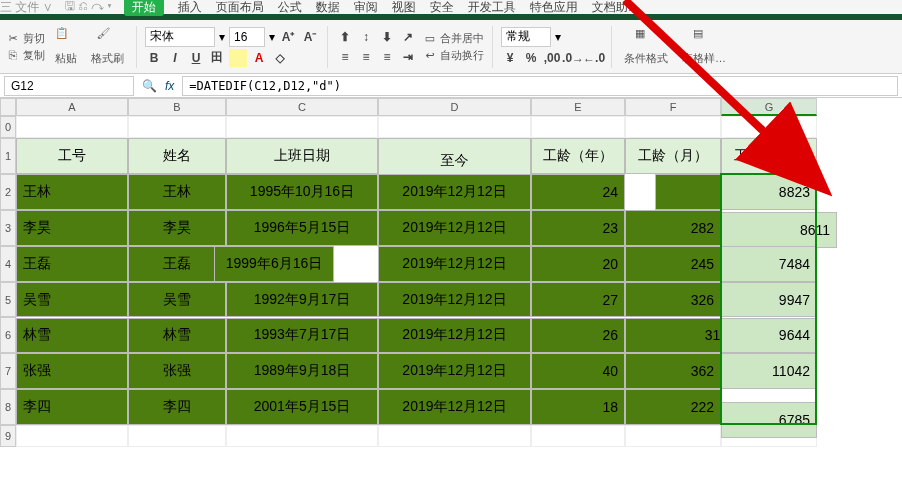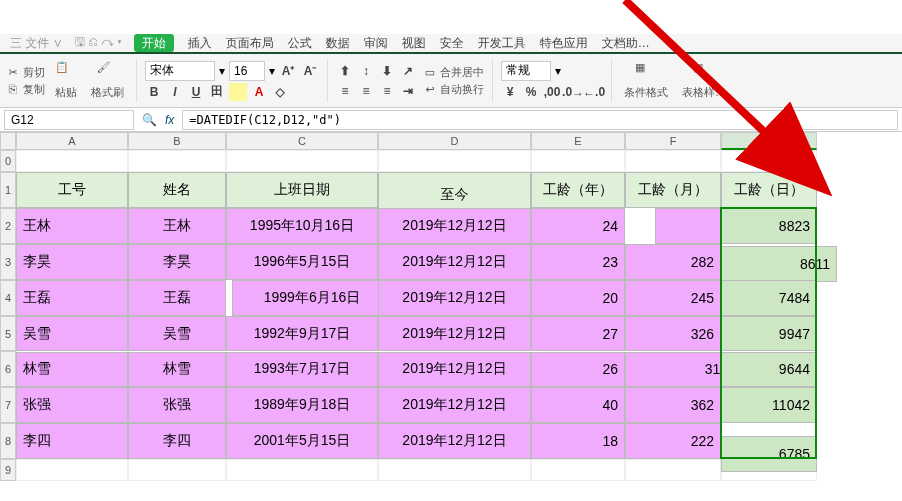--- a/index.html
+++ b/index.html
@@ -1,18 +1,18 @@
 <!DOCTYPE html>
 <html><head>
   <meta charset="utf-8">
   <style>
     * { margin: 0; padding: 0; box-sizing: border-box; font-family: "Microsoft YaHei", "宋体", sans-serif; }
     body { width: 902px; height: 501px; background: #fff; overflow: hidden; position: relative; font-size: 12px; }
     .red-arrow { position: absolute; top: 0; left: 620px; z-index: 100; pointer-events: none; }
-    .ribbon-tabs { height: 20px; display: flex; align-items: center; padding: 0 10px; gap: 12px; background: #f5f5f5; border-bottom: 2px solid #14532d; margin-top: 34px; }
+    .ribbon-tabs { height: 20px; display: flex; align-items: center; padding: 0 0; gap: 12px; background: #f5f5f5; border-bottom: 6px solid #14532d; }
     .ribbon-tabs span { color: #444; }
     .ribbon-tabs .active { background: #24b14c; color: #fff; border-radius: 3px; padding: 2px 8px; }
     .ribbon-tabs .muted { color: #999; }
     .toolbar { height: 54px; background: #f5f5f5; border-bottom: 1px solid #ccc; display: flex; align-items: center; padding: 2px 6px; gap: 6px; }
     .tb-group { display: flex; flex-direction: column; gap: 2px; }
     .tb-item { display: flex; align-items: center; gap: 3px; color: #555; font-size: 11px; }
     .tb-icon { width: 14px; height: 14px; display: inline-flex; align-items: center; justify-content: center; }
     .tb-big { display: flex; flex-direction: column; align-items: center; gap: 2px; color: #555; font-size: 11px; padding: 2px 4px; }
     .tb-big svg, .tb-big .bigicon { width: 22px; height: 22px; }
     .sep { width: 1px; height: 42px; background: #ddd; margin: 0 2px; }
@@ -32,21 +32,21 @@
     .corner { width: 16px; height: 18px; background: #f0f0f0; border: 1px solid #ccc; }
     .col-hdr-row { display: flex; }
     .rown-cell { width: 16px; height: 35.9px; }
     .rown-cell.small { height: 22px; }
     .cols { }
     .hdr-cell { height: 18px; }
     .data-area { position: relative; }
     .cell { position: absolute; border: 1px solid #bbb; display: flex; align-items: center; padding: 0 6px; font-size: 14px; }
     .empty-cell { border: 1px solid #eee; background: #fff; }
     .th-cell { background: #dff0d8; font-weight: normal; justify-content: center; }
-    .td-cell { background: #f0abfc; }
+    .td-cell { background: #4d7c0f; }
     .td-cell.center { justify-content: center; }
     .td-cell.right { justify-content: flex-end; }
     .sel-g { background: #cde7c5 !important; }
     .sel-outline { position: absolute; border: 2px solid #0a8a0a; pointer-events: none; }
     .col-hdr-sel { background: #d8e8d8; border-bottom: 2px solid #0a8a0a; }
   </style>
 </head>
 <body>
 
 <svg class="red-arrow" width="260" height="200">
@@ -215,21 +215,21 @@
         <div class="cell td-cell right sel-g" style="left: 705px; top: 57.9px; width: 96px; height: 35.9px;">8823</div>
         <div class="cell td-cell" style="left: 0px; top: 93.8px; width: 112px; height: 35.9px;">李昊</div>
         <div class="cell td-cell center" style="left: 112px; top: 93.8px; width: 98px; height: 35.9px;">李昊</div>
         <div class="cell td-cell center" style="left: 210px; top: 93.8px; width: 152px; height: 35.9px;">1996年5月15日</div>
         <div class="cell td-cell center" style="left: 362px; top: 93.8px; width: 153px; height: 35.9px;">2019年12月12日</div>
         <div class="cell td-cell right" style="left: 515px; top: 93.8px; width: 94px; height: 35.9px;">23</div>
         <div class="cell td-cell right" style="left: 609px; top: 93.8px; width: 96px; height: 35.9px;">282</div>
         <div class="cell td-cell right sel-g" style="left: 705px; top: 96px; width: 116px; height: 35.9px;">8611</div>
         <div class="cell td-cell" style="left: 0px; top: 129.7px; width: 112px; height: 35.9px;">王磊</div>
         <div class="cell td-cell center" style="left: 112px; top: 129.7px; width: 98px; height: 35.9px;">王磊</div>
-        <div class="cell td-cell center" style="left: 216px; top: 129.7px; width: 160px; height: 35.9px;">1999年6月16日</div>
+        <div class="cell td-cell center" style="left: 198px; top: 129.7px; width: 120px; height: 35.9px;">1999年6月16日</div>
         <div class="cell td-cell center" style="left: 362px; top: 129.7px; width: 153px; height: 35.9px;">2019年12月12日</div>
         <div class="cell td-cell right" style="left: 515px; top: 129.7px; width: 94px; height: 35.9px;">20</div>
         <div class="cell td-cell right" style="left: 609px; top: 129.7px; width: 96px; height: 35.9px;">245</div>
         <div class="cell td-cell right sel-g" style="left: 705px; top: 129.7px; width: 96px; height: 35.9px;">7484</div>
         <div class="cell td-cell" style="left: 0px; top: 165.6px; width: 112px; height: 35.9px;">吴雪</div>
         <div class="cell td-cell center" style="left: 112px; top: 165.6px; width: 98px; height: 35.9px;">吴雪</div>
         <div class="cell td-cell center" style="left: 210px; top: 165.6px; width: 152px; height: 35.9px;">1992年9月17日</div>
         <div class="cell td-cell center" style="left: 362px; top: 165.6px; width: 153px; height: 35.9px;">2019年12月12日</div>
         <div class="cell td-cell right" style="left: 515px; top: 165.6px; width: 94px; height: 35.9px;">27</div>
         <div class="cell td-cell right" style="left: 609px; top: 165.6px; width: 96px; height: 35.9px;">326</div>

